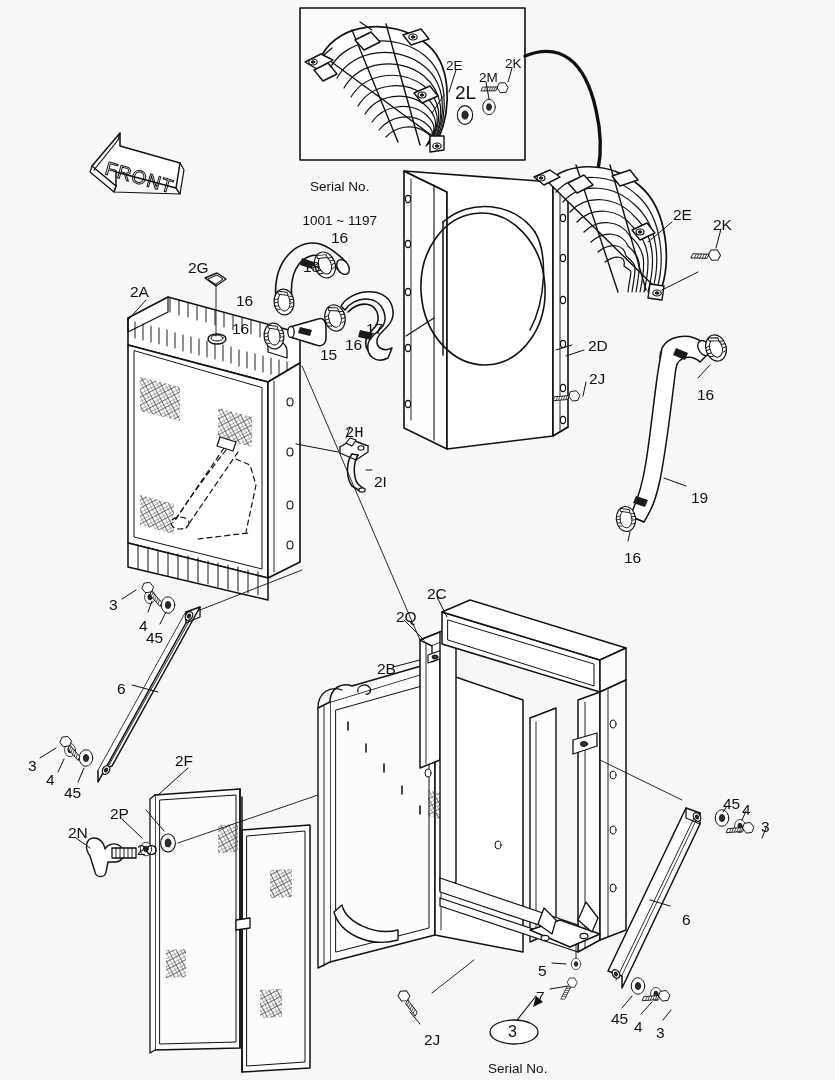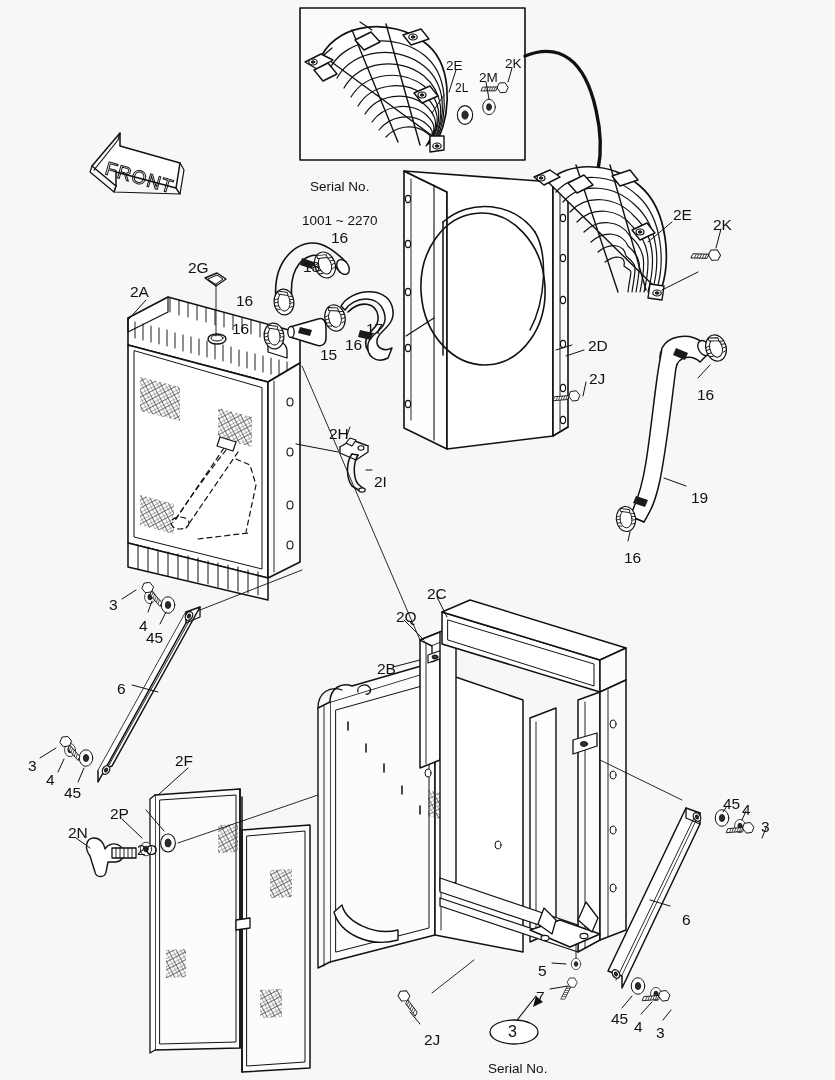--- a/index.html
+++ b/index.html
@@ -521,21 +521,21 @@
       <div class="lbl big" style="left: 345px; top: 336px;">16</div>
       <div class="lbl big" style="left: 320px; top: 346px;">15</div>
       <div class="lbl big" style="left: 366px; top: 320px;">17</div>
       <div class="lbl big" style="left: 588px; top: 337px; text-align: right;">2D</div>
       <div class="lbl big" style="left: 589px; top: 370px;">2J</div>
       <div class="lbl big" style="left: 673px; top: 206px;">2E</div>
       <div class="lbl big" style="left: 713px; top: 216px;">2K</div>
       <div class="lbl big" style="left: 697px; top: 386px;">16</div>
       <div class="lbl big" style="left: 691px; top: 489px;">19</div>
       <div class="lbl big" style="left: 624px; top: 549px;">16</div>
-      <div class="lbl big" style="left: 329px; top: 425px;">2H</div>
+      <div class="lbl big" style="left: 345px; top: 425px; font-family: Liberation Mono, monospace;">2H</div>
       <div class="lbl big" style="left: 374px; top: 473px;">2I</div>
       <div class="lbl big" style="left: 109px; top: 596px;">3</div>
       <div class="lbl big" style="left: 139px; top: 617px;">4</div>
       <div class="lbl big" style="left: 146px; top: 629px;">45</div>
       <div class="lbl big" style="left: 117px; top: 680px;">6</div>
       <div class="lbl big" style="left: 28px; top: 757px;">3</div>
       <div class="lbl big" style="left: 46px; top: 771px;">4</div>
       <div class="lbl big" style="left: 64px; top: 784px;">45</div>
       <div class="lbl big" style="left: 175px; top: 752px;">2F</div>
       <div class="lbl big" style="left: 137px; top: 795px; margin-top: 46px;">2O</div>
@@ -548,28 +548,28 @@
       <div class="lbl big" style="left: 742px; top: 801px;">4</div>
       <div class="lbl big" style="left: 761px; top: 818px;">3</div>
       <div class="lbl big" style="left: 682px; top: 911px;">6</div>
       <div class="lbl big" style="left: 611px; top: 1010px;">45</div>
       <div class="lbl big" style="left: 634px; top: 1018px;">4</div>
       <div class="lbl big" style="left: 656px; top: 1024px;">3</div>
       <div class="lbl big" style="left: 538px; top: 962px;">5</div>
       <div class="lbl big" style="left: 536px; top: 988px;">7</div>
       <div class="lbl big" style="left: 424px; top: 1031px;">2J</div>
       <div class="lbl" style="left: 446px; top: 58px; font-size: 13.5px;">2E</div>
-      <div class="lbl" style="left: 455px; top: 82px; font-size: 12px;">2L</div>
+      <div class="lbl" style="left: 455px; top: 82px; font-size: 19px;">2L</div>
       <div class="lbl" style="left: 479px; top: 70px; font-size: 13.5px;">2M</div>
       <div class="lbl" style="left: 505px; top: 56px; font-size: 13.5px;">2K</div>
     </div>
 
 <div class="serial" style="left:246px;top:162px;width:180px;">
   <span>Serial No.</span><br>
-  <span>1001 ~ 2270</span>
+  <span>1001 ~ 1197</span>
 </div>
 
 <div class="serial" style="left:424px;top:1044px;width:180px;">
   <span>Serial No.</span><br>
   
 </div>
 
 <div class="lbl" style="left:508px;top:1023px;font-size:16px;">3</div>
 
 </div>

